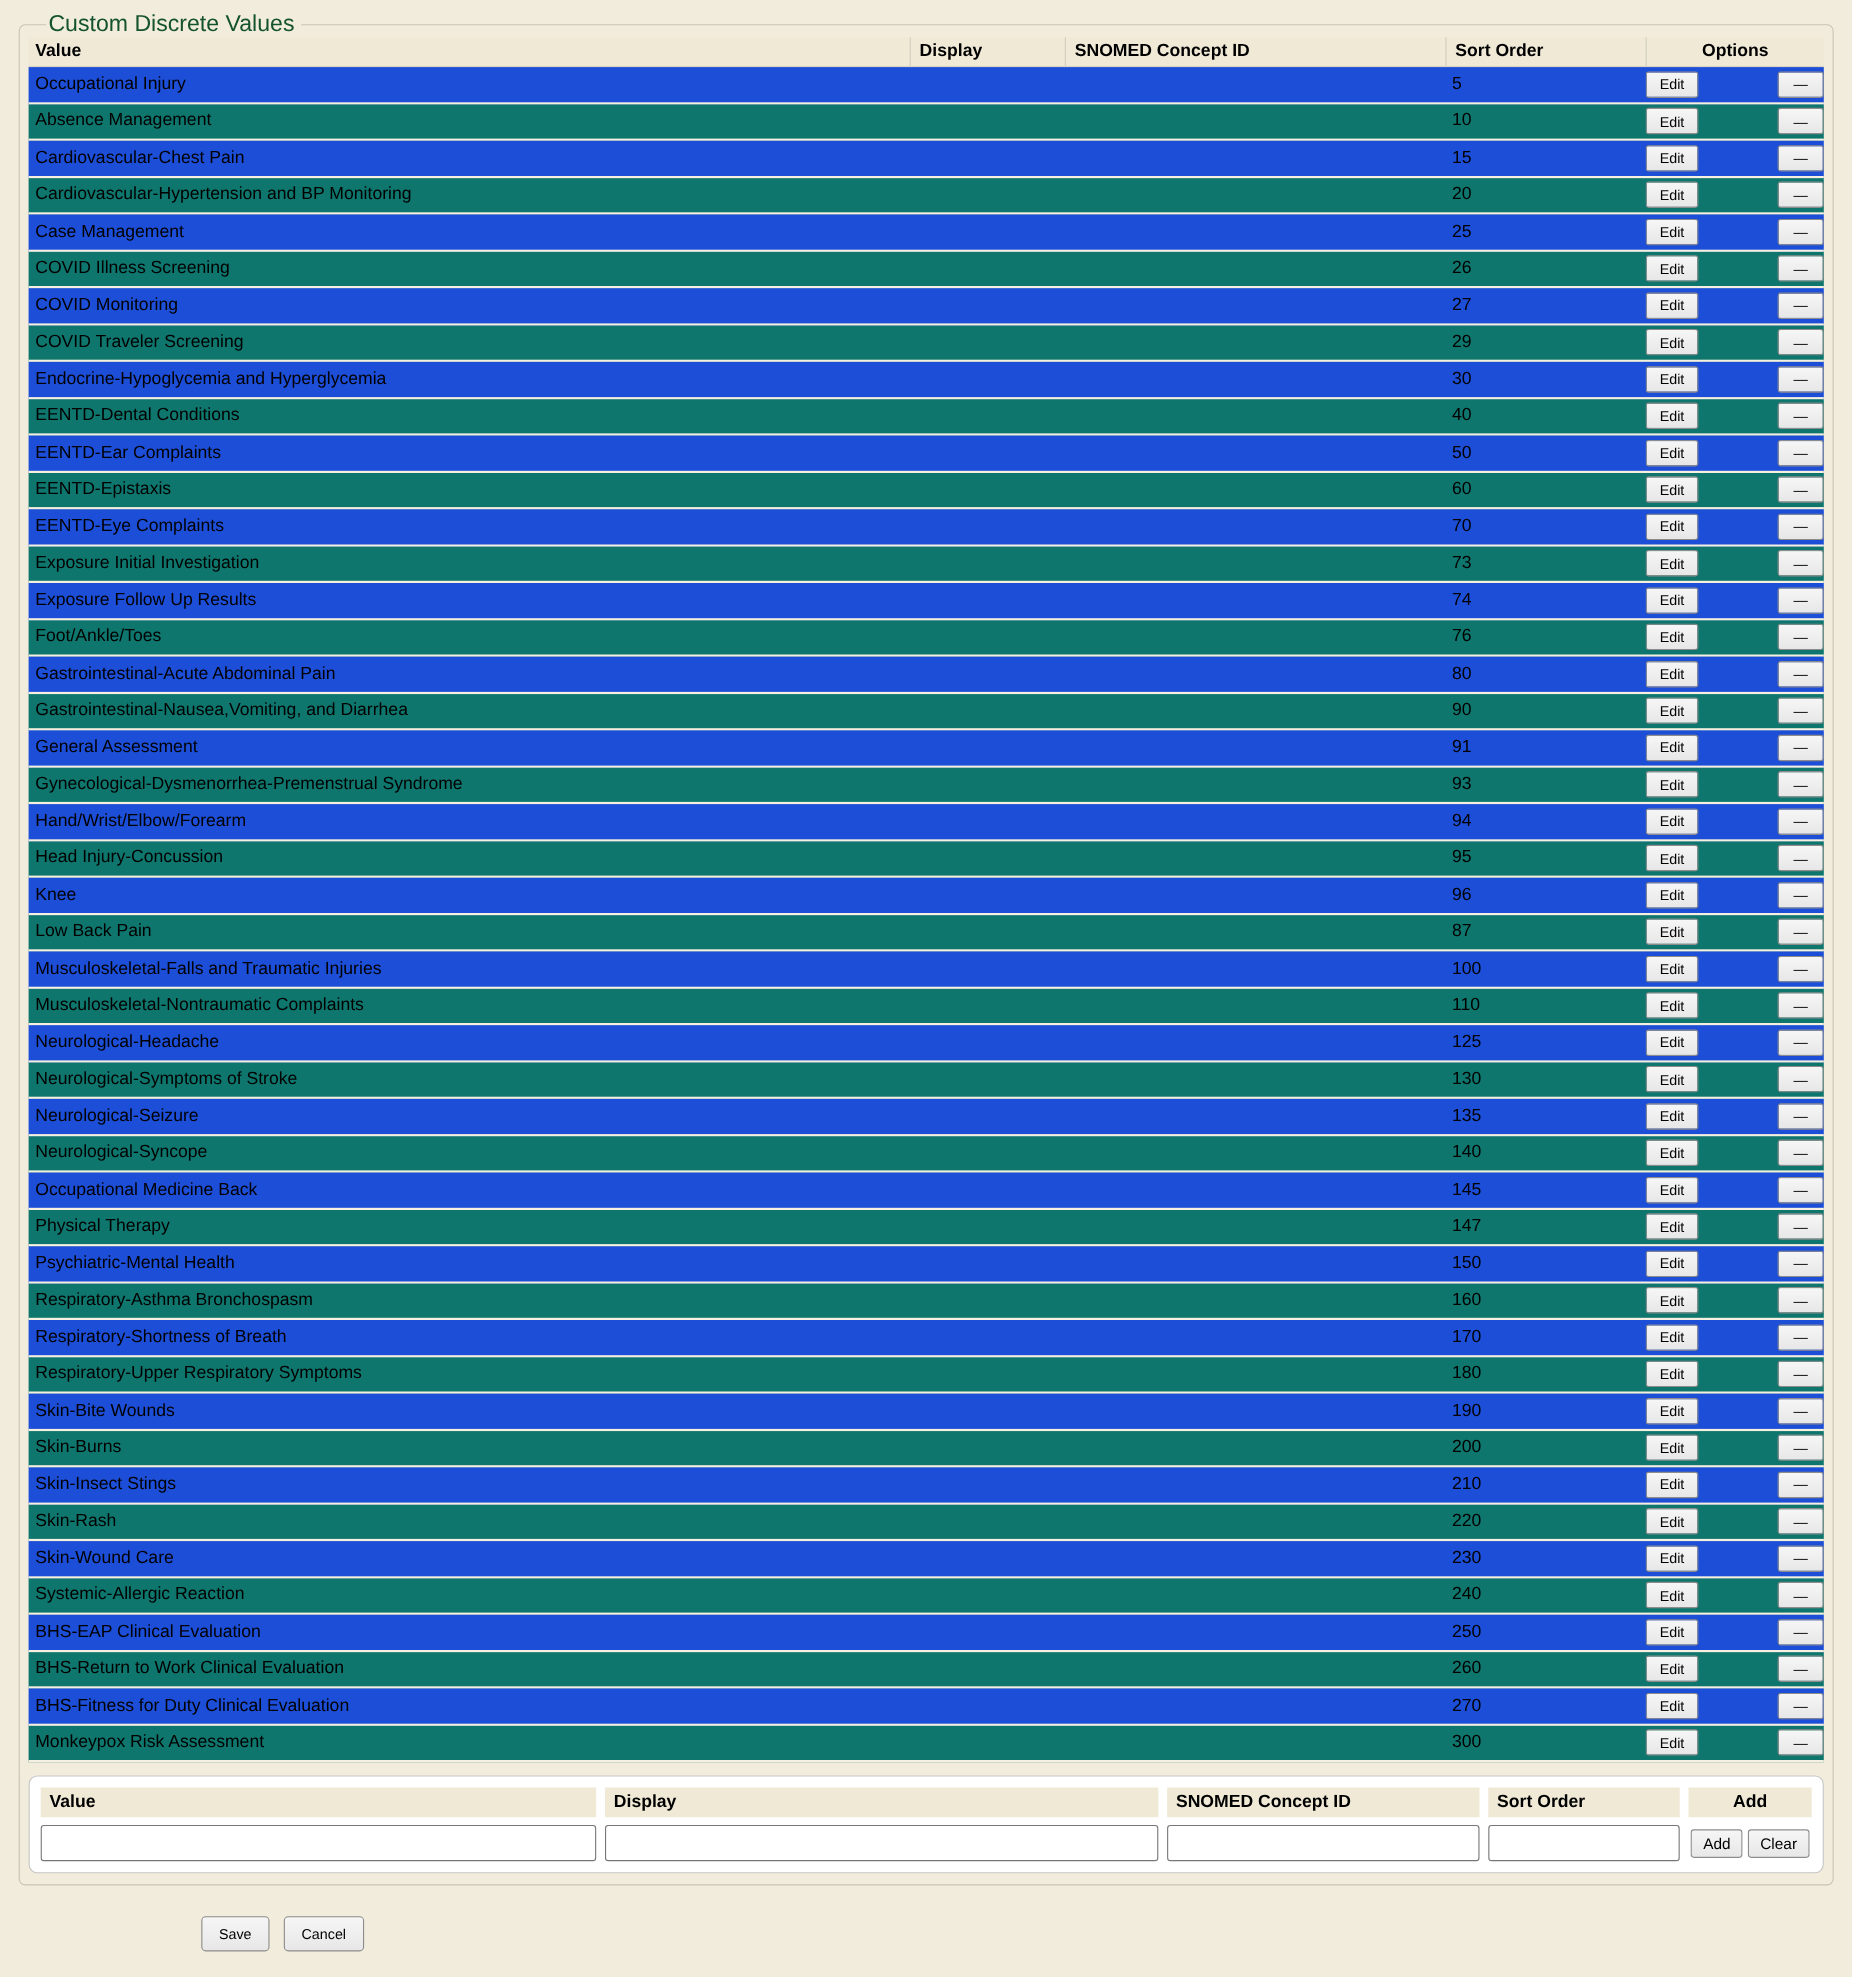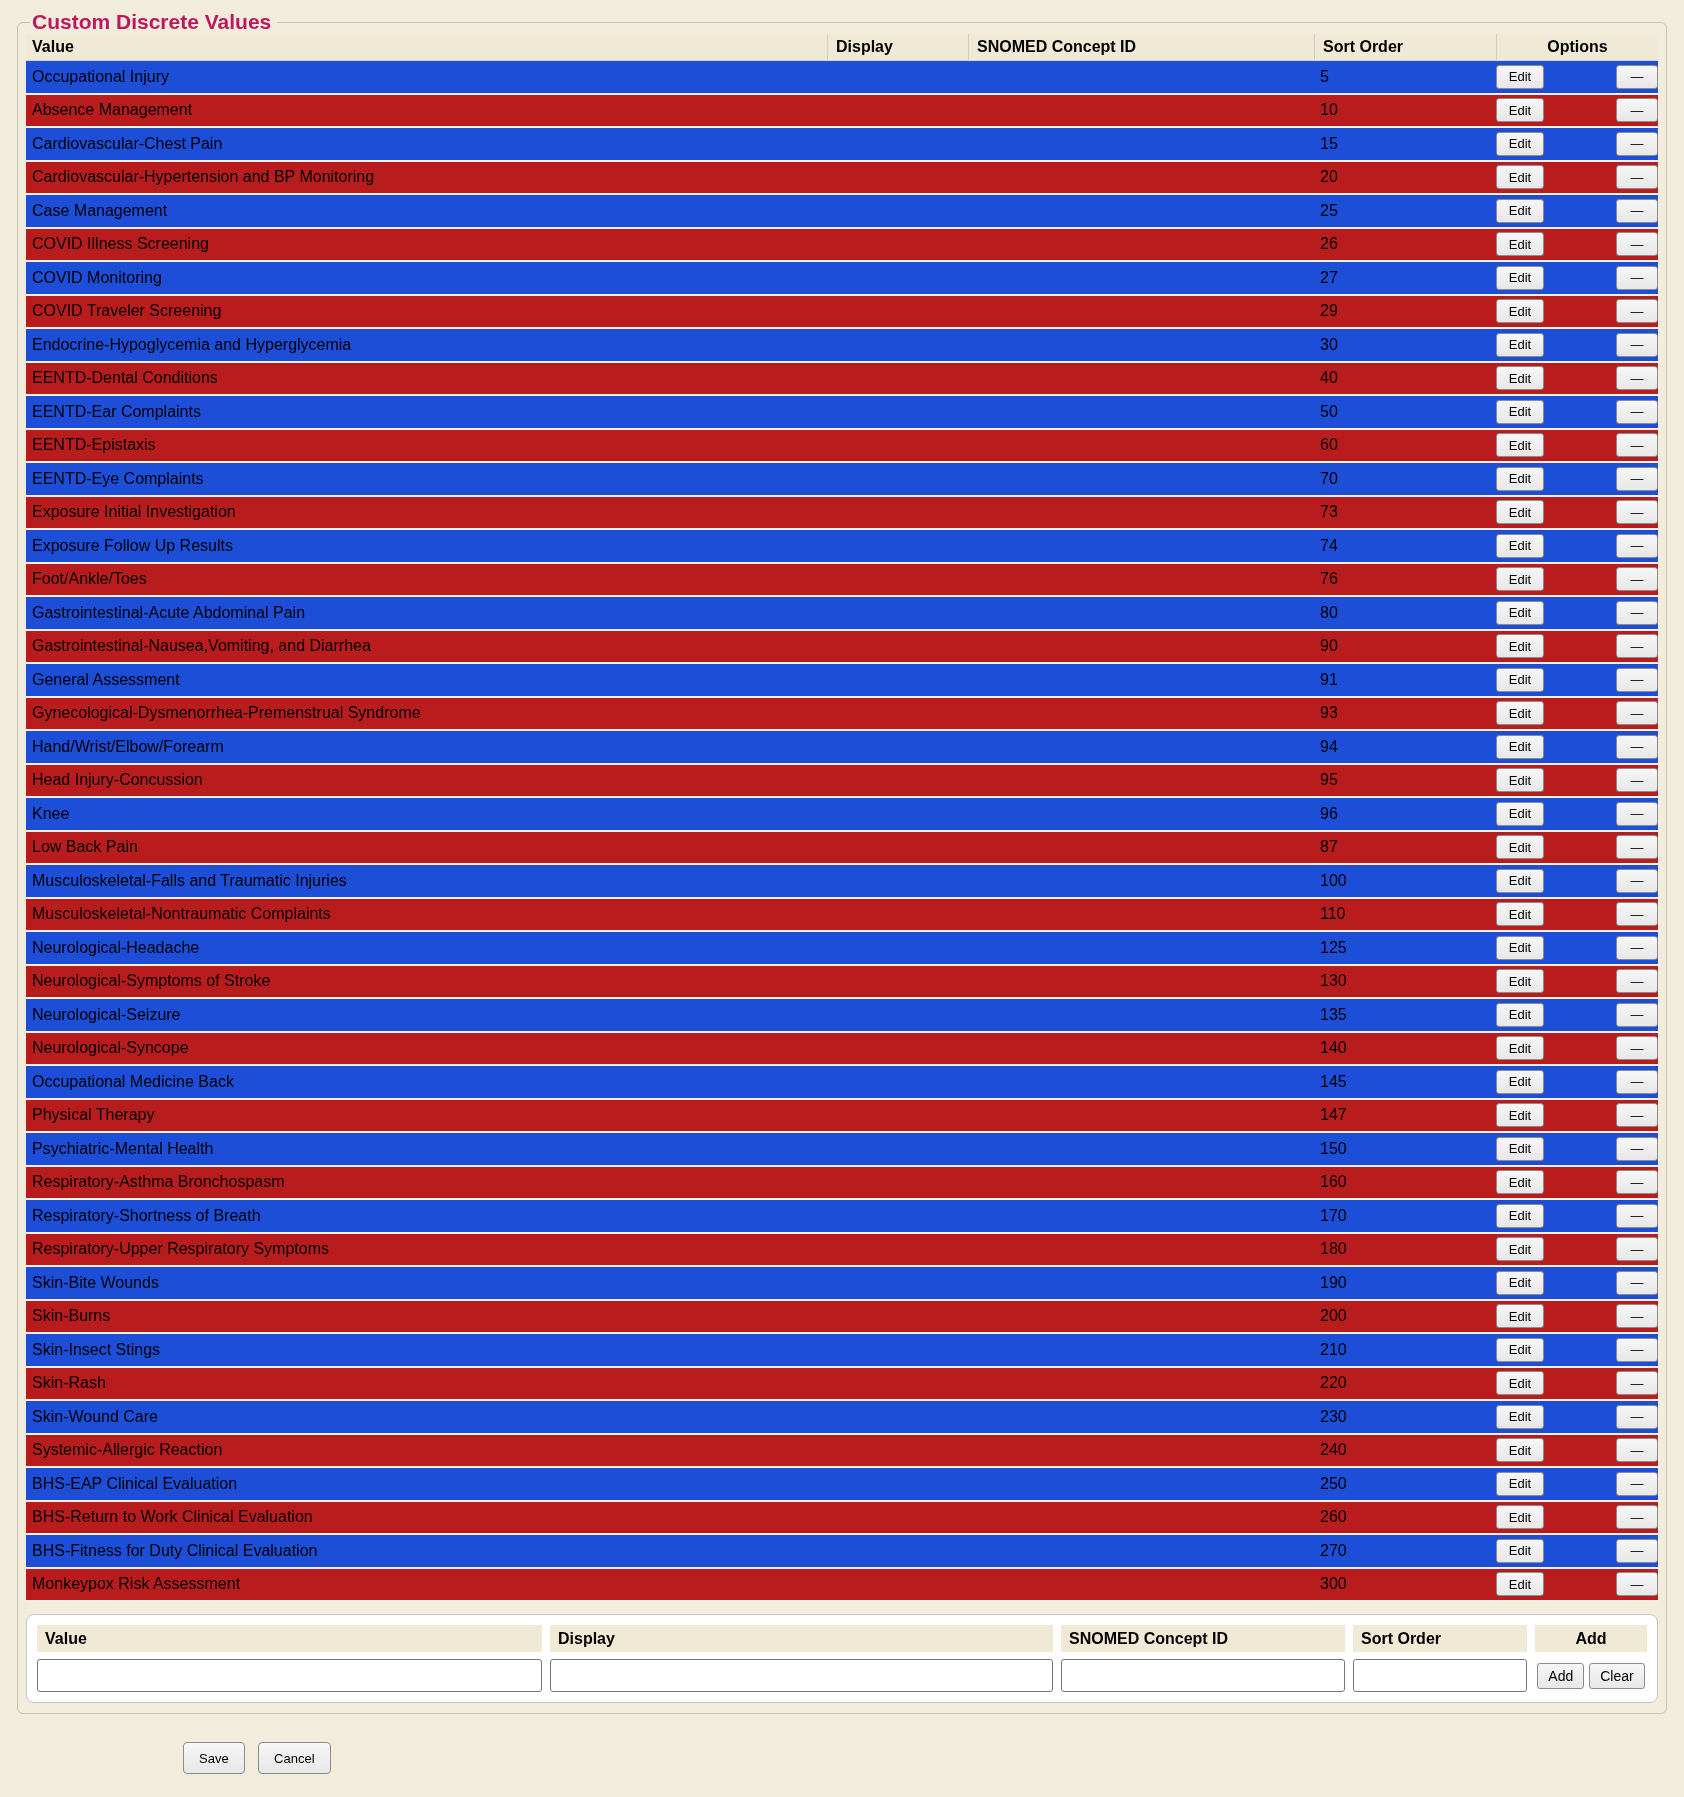--- a/index.html
+++ b/index.html
@@ -13,22 +13,22 @@
   .page { padding:10px 17px 0 17px; }
 
   fieldset.group {
     border:1px solid #c9c4b2;
     border-radius:6px;
     padding:0 8px 10px 8px;
     margin:0;
     background:#f1ecdc;
   }
   legend.title {
-    font-size:21px; font-weight:bold; color:#be185d;
-    padding:0 6px 0 2px; margin-left:4px;
+    font-size:21px; font-weight:normal; color:#14532d;
+    padding:0 6px 0 2px; margin-left:16px;
   }
 
   
   .tbl { width:100%; }
   .thead {
     display:grid;
     grid-template-columns:1fr 141px 346px 182px 162px;
     background:#efe9d6;
     border-bottom:1px solid #d8d3c1;
     height:27px;
@@ -42,21 +42,21 @@
   .thead .hcell.sep { border-left:1px solid #d2cdbc; }
   .thead .hcell.center { justify-content:center; padding-left:0; }
 
   .trow {
     display:grid;
     grid-template-columns:1fr 141px 346px 182px 162px;
     background:#1d4ed8;
     height:33.5px;
     border-bottom:2px solid #f5f0df;
   }
-  .trow.alt { background:#b91c1c; }
+  .trow.alt { background:#0f766e; }
   .tcell {
     font-size:16px;
     display:flex; align-items:center;
     padding-left:6px;
     overflow:hidden; white-space:nowrap;
   }
   .tcell.options { justify-content:space-between; gap:4px; padding-left:0; }
 
   button {
     font-family:"Liberation Sans","DejaVu Sans",sans-serif;

